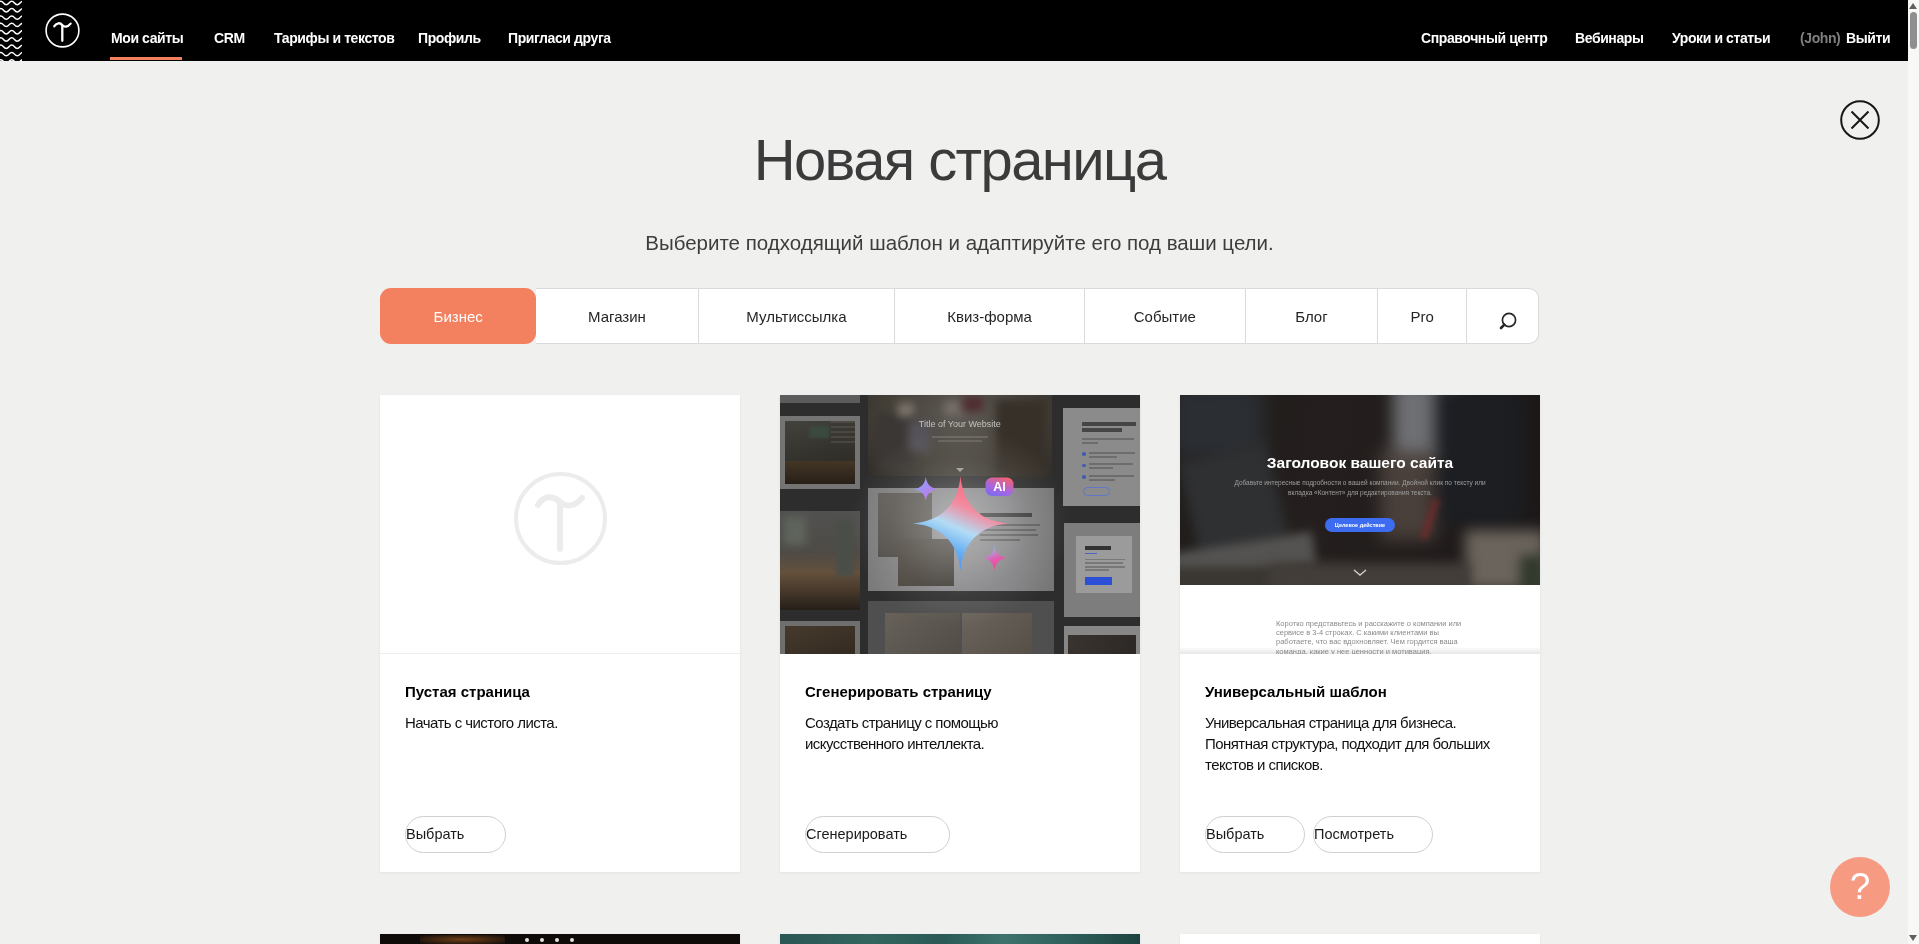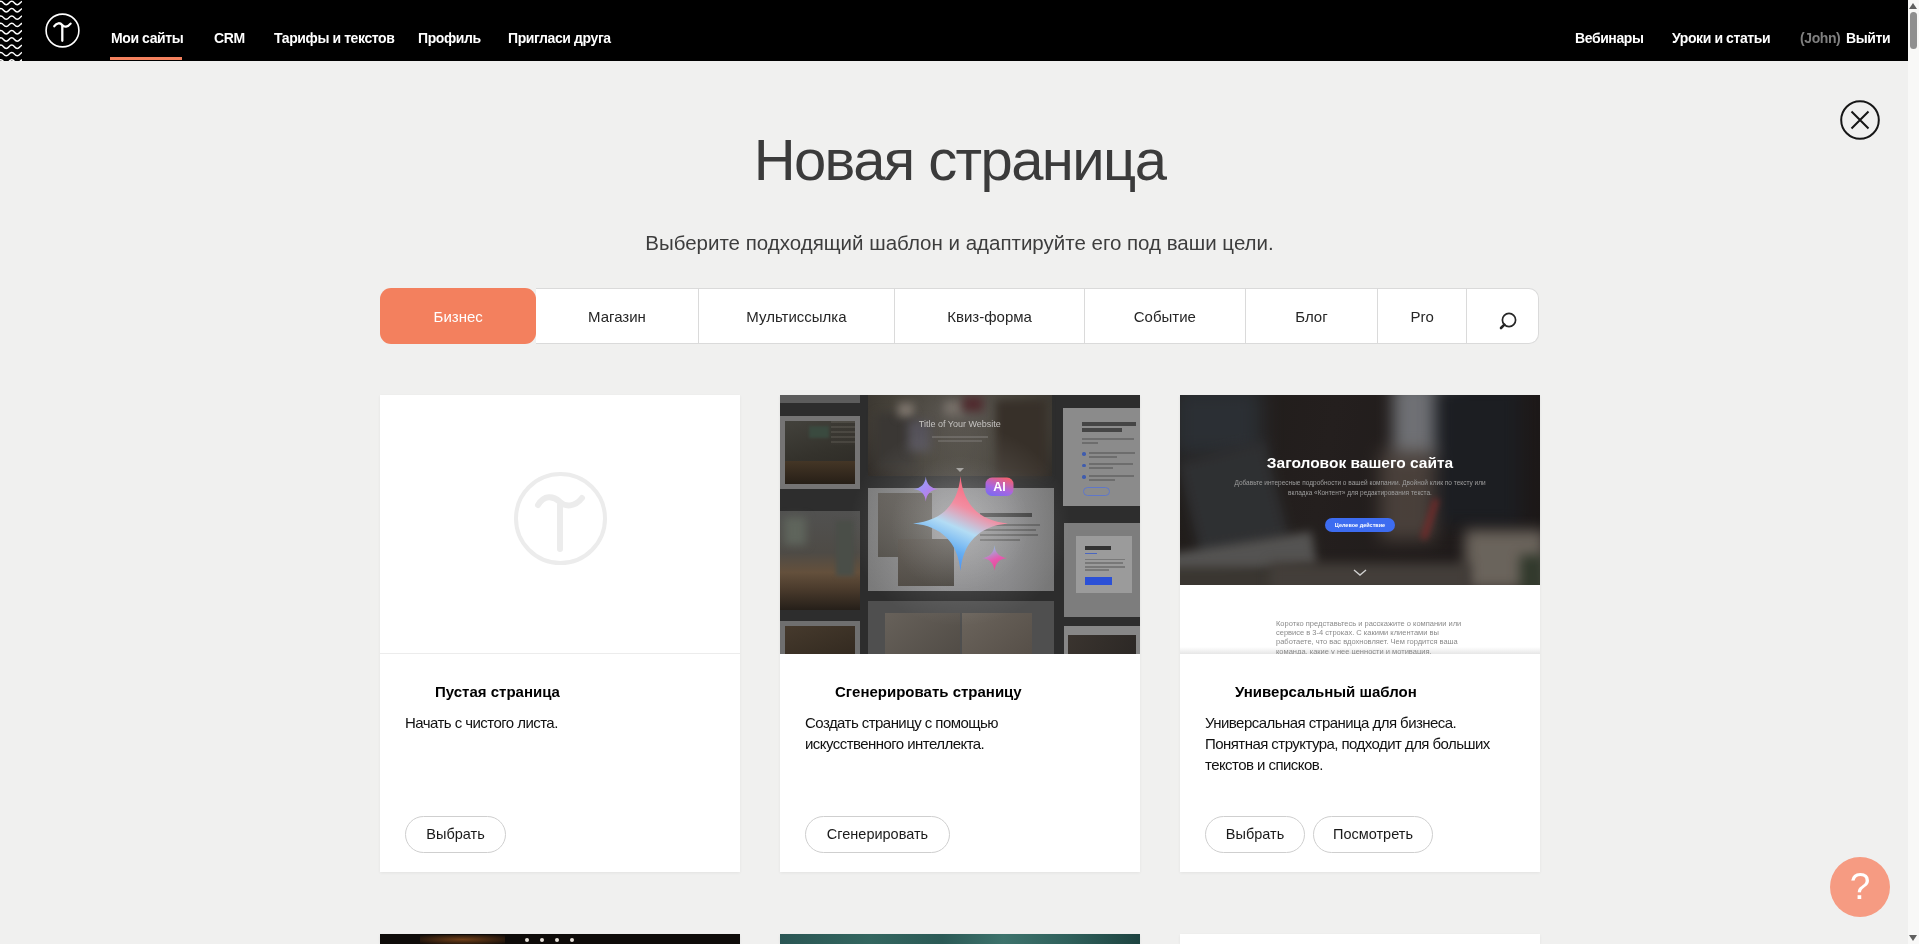--- a/index.html
+++ b/index.html
@@ -25,23 +25,23 @@
 
   
   #tabs { position:absolute; left:380px; top:288px; height:56px; display:flex; }
   #tabs .tab { background:#fff; border:1px solid #dadada; border-left:none; color:#262626; font-size:15px; display:flex; align-items:center; justify-content:center; height:56px; }
   #tabs .tab.active { background:#f3805e; border:none; color:#fff; border-radius:11px; }
   #tabs .tab.last { border-radius:0 10px 10px 0; }
 
   
   .card { position:absolute; width:360px; background:#fff; box-shadow:0 1px 3px rgba(0,0,0,.06); }
   .row1 { top:395px; height:477px; }
-    .btn { position:absolute; bottom:19px; height:37px; line-height:35px; border:1px solid #cfcfcf; border-radius:19px; background:#fff; color:#1a1a1a; font-size:14.5px; text-align:center;margin-top:12px; }
-
-  .cardh { position:absolute; left:25px; top:288px; font-size:15px; font-weight:bold; color:#000; letter-spacing:0; white-space:nowrap;margin-left:30px; }
+    .btn { position:absolute; bottom:19px; height:37px; line-height:35px; border:1px solid #cfcfcf; border-radius:19px; background:#fff; color:#1a1a1a; font-size:14.5px; text-align:left;margin-top:12px; }
+
+  .cardh { position:absolute; left:25px; top:288px; font-size:15px; font-weight:bold; color:#000; letter-spacing:0; white-space:nowrap; }
   .cardp { position:absolute; left:25px; top:317px; font-size:15px; color:#111; line-height:21.2px; letter-spacing:-0.55px; }
 </style>
 </head>
 <body>
 
 <div id="nav">
   <svg class="abs" style="left:0;top:0" width="22" height="61" viewBox="0 0 22 61">
     <defs>
       <path id="wv" d="M -2 0 Q 0.75 -3.4 3.5 0 T 9 0 T 14.5 0 T 20 0 T 25.5 0" fill="none" stroke="#fff" stroke-width="1.5"></path>
     </defs>
@@ -60,20 +60,21 @@
   <svg class="abs" style="left:45px;top:13px" width="35" height="35" viewBox="0 0 35 35">
     <circle cx="17.5" cy="17.5" r="16.4" fill="none" stroke="#fff" stroke-width="1.6"></circle>
     <path d="M 9.3 13.2 C 11.8 9.4 15.2 9.6 17.2 12 C 19.2 14.4 22.8 14.2 25.6 10.6" fill="none" stroke="#fff" stroke-width="2.3" stroke-linecap="round"></path>
     <path d="M 17.3 13 L 17.3 27.8" fill="none" stroke="#fff" stroke-width="2.3" stroke-linecap="round"></path>
   </svg>
   <span class="mi" style="left:111px">Мои сайты</span>
   <span class="mi" style="left:214px">CRM</span>
   <span class="mi" style="left:274px">Тарифы и текстов</span>
   <span class="mi" style="left:418px">Профиль</span>
   <span class="mi" style="left:508px">Пригласи друга</span>
+  <span class="mi" style="left:1421px">Справочный центр</span>
   <span class="mi" style="left:1575px">Вебинары</span>
   <span class="mi" style="left:1672px">Уроки и статьи</span>
   <span class="mi gray" style="left:1800px">(John)</span>
   <span class="mi" style="left:1846px">Выйти</span>
   <div id="underline"></div>
 </div>
 
 <div id="sbar">
   <div class="up"></div>
   <div class="thumb"></div>

